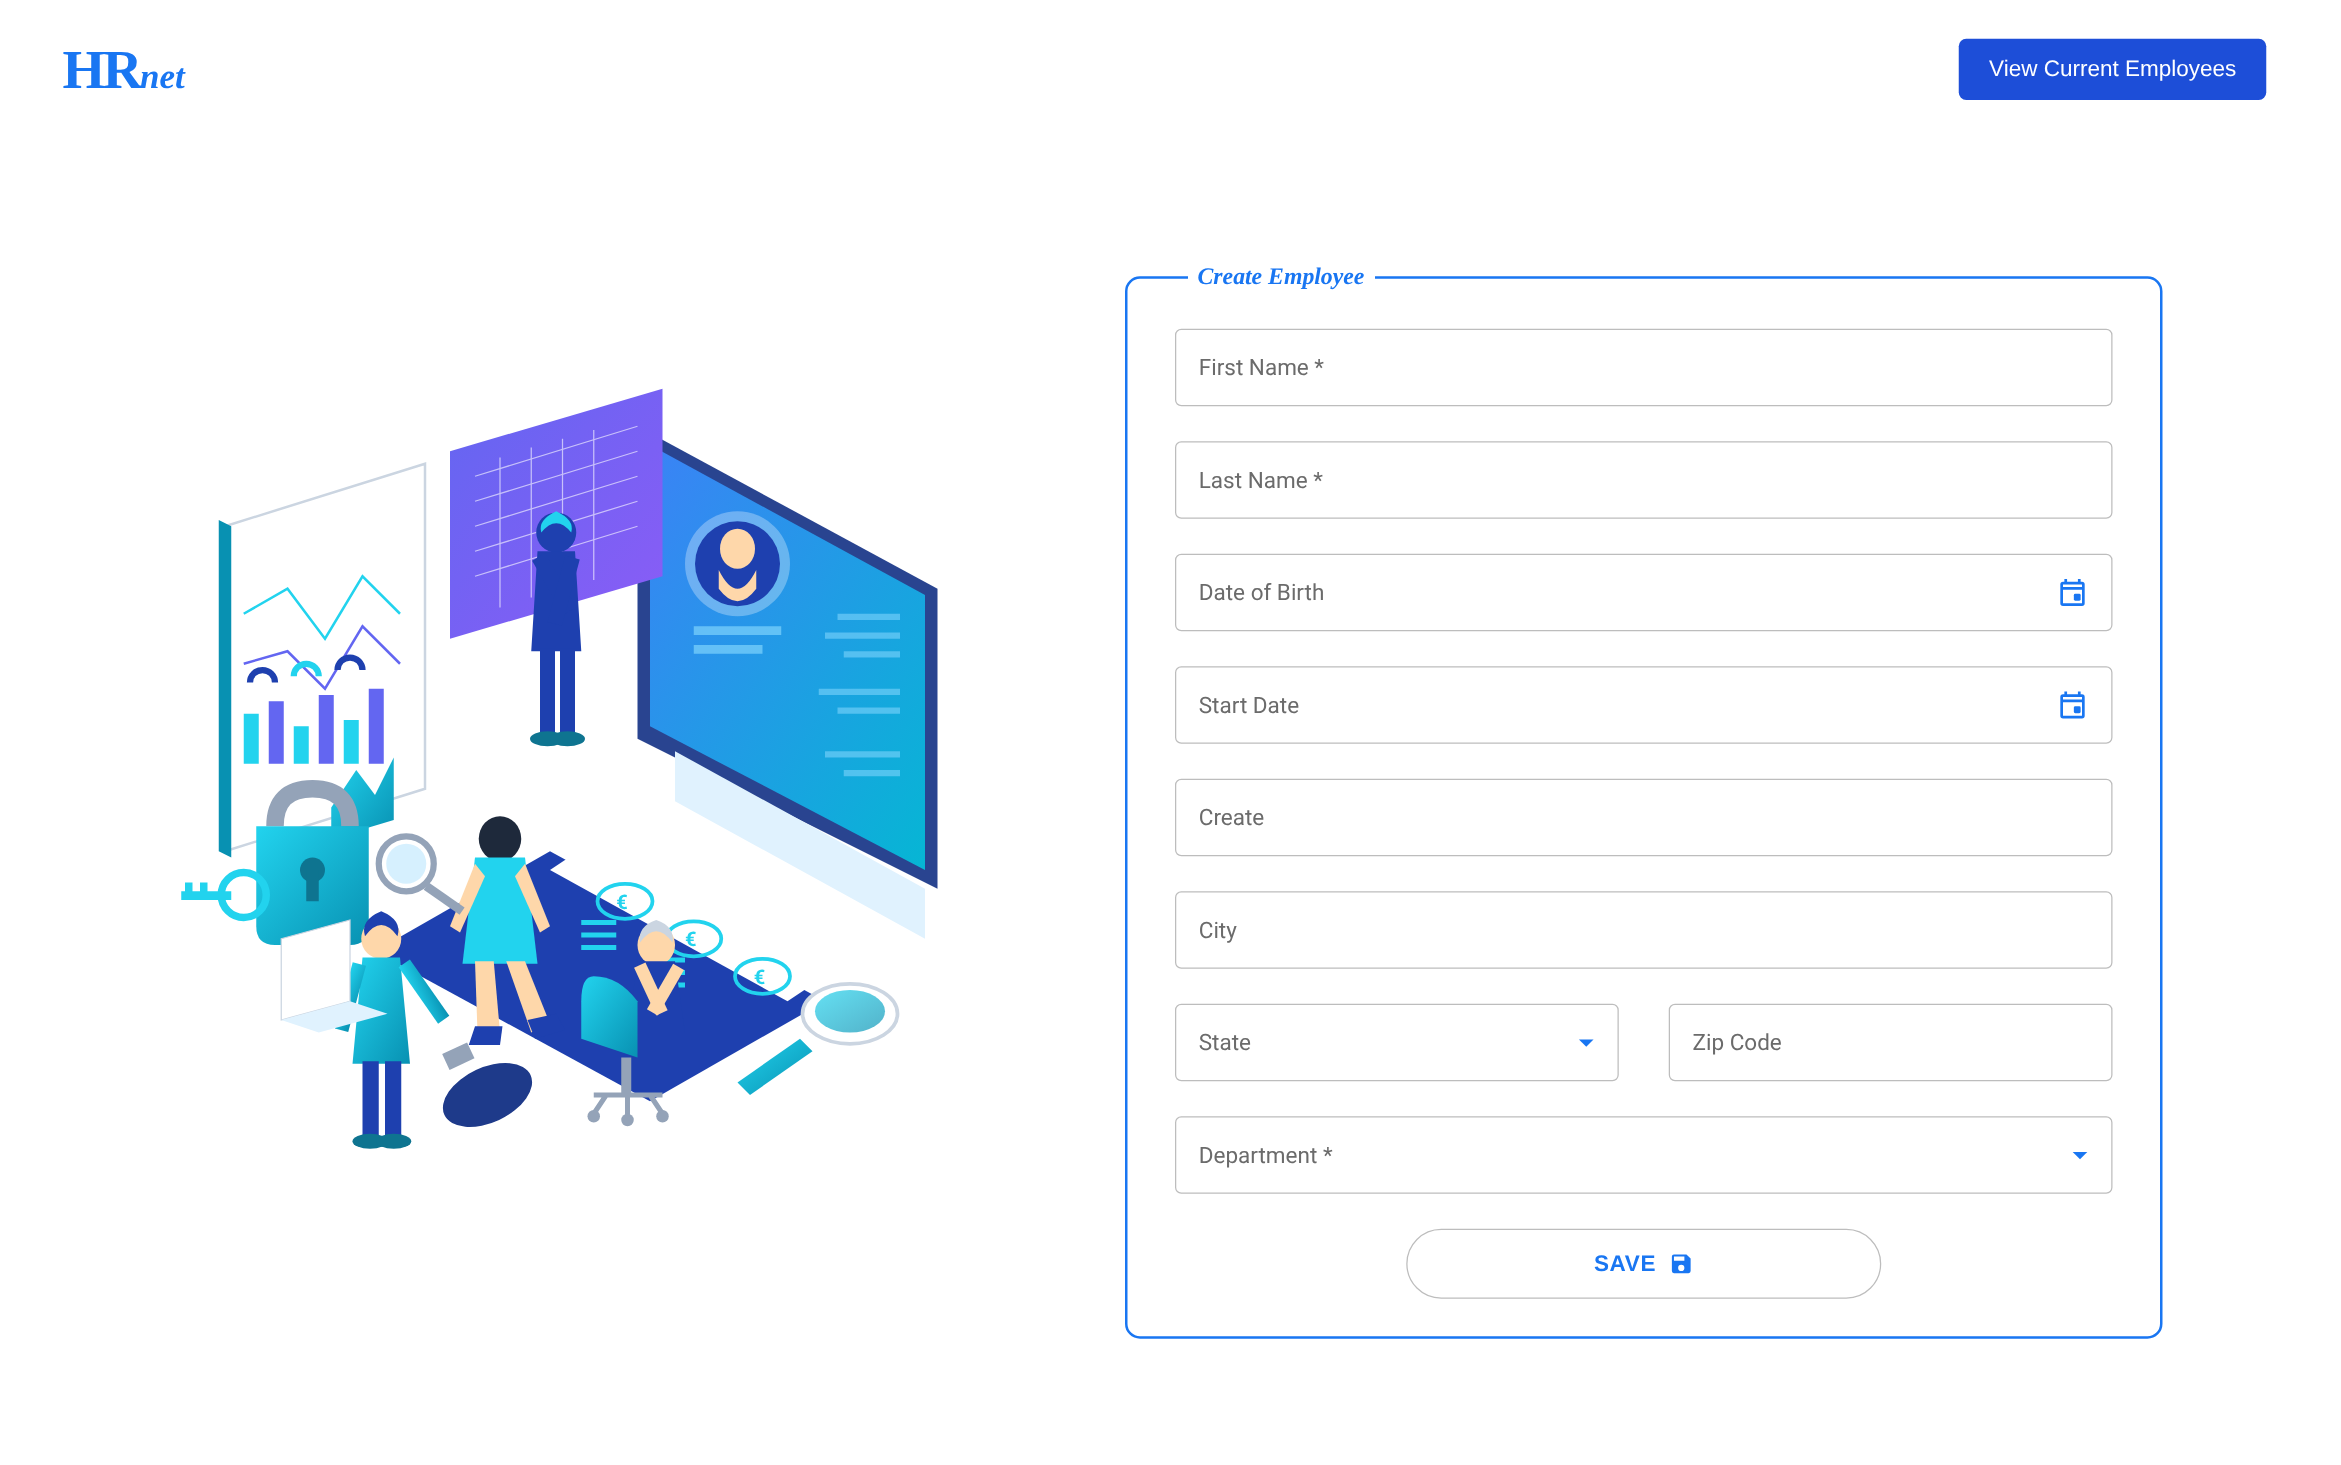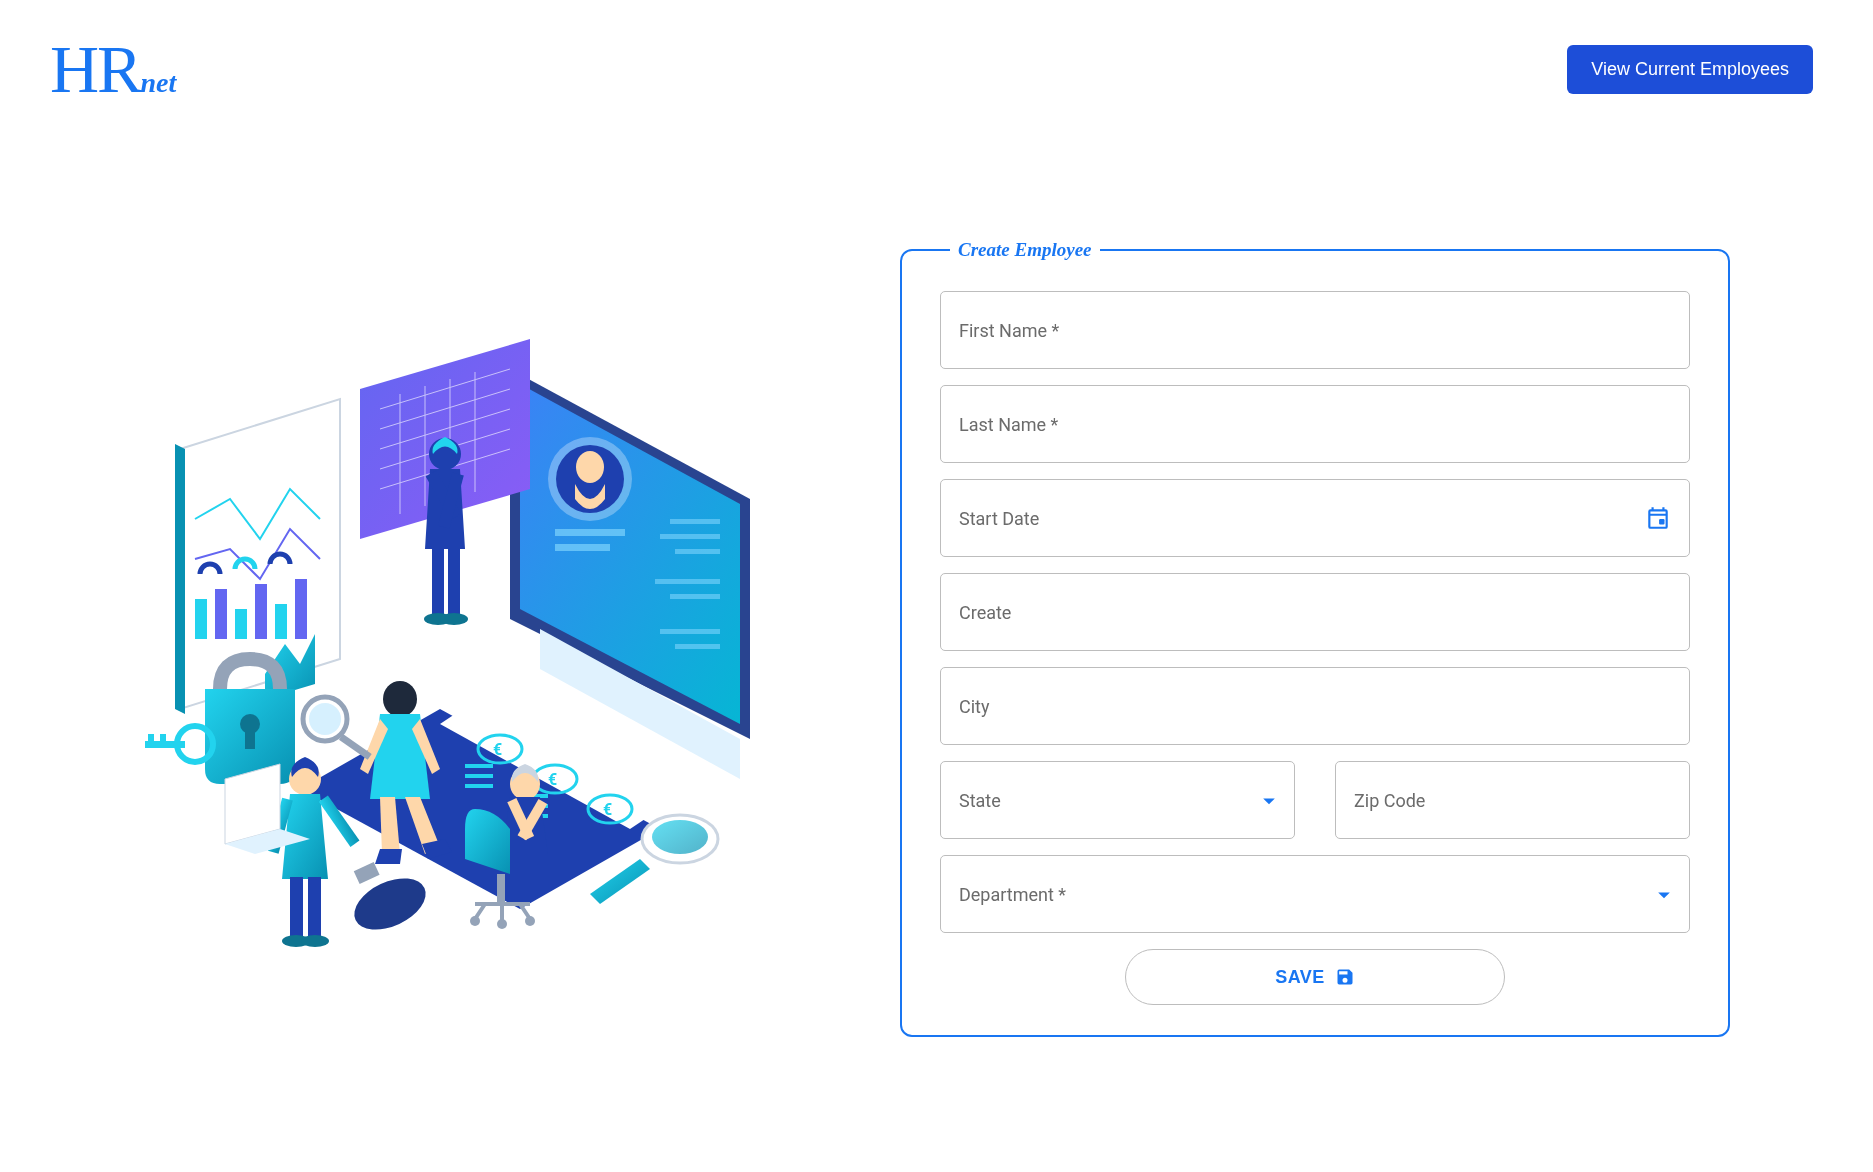--- a/index.html
+++ b/index.html
@@ -20,24 +20,24 @@
       align-items: center;
       padding: 30px 60px 30px 50px;
     }
     .logo {
       display: flex;
       align-items: baseline;
       font-weight: 900;
       font-family: Georgia, "Times New Roman", serif;
     }
     .logo-hr {
-      font-size: 68px;
+      font-size: 44px;
       color: #1976f2;
       letter-spacing: -2px;
-      font-weight: 400;
+      font-weight: 700;
     }
     .logo-net {
       font-size: 28px;
       color: #1976f2;
       font-weight: bold;
       margin-left: 0;
       font-style: italic;
     }
     .view-employees-btn {
       background: #1d4ed8;
@@ -73,27 +73,27 @@
       font-family: Georgia, "Times New Roman", serif;
       font-style: italic;
       font-weight: bold;
       color: #1976f2;
       font-size: 19px;
       padding: 0 8px;
       margin-left: 10px;
     }
     .form-field {
       width: 100%;
-      height: 78px;
+      height: 62px;
       border: 1px solid #bdbdbd;
       border-radius: 5px;
       padding: 0 18px;
       font-size: 18px;
       color: #333;
-      margin-bottom: 16px;
+      margin-bottom: 28px;
       background: #fff;
       display: flex;
       align-items: center;
       position: relative;
     }
     .form-field input {
       border: none;
       outline: none;
       width: 100%;
       font-size: 18px;
@@ -327,20 +327,30 @@
       <div class="form-field">
         <span class="placeholder-label">First Name *</span>
         <input type="text" style="">
       </div>
 
       <div class="form-field">
         <span class="placeholder-label">Last Name *</span>
         <input type="text" style="">
       </div>
 
+      <div class="form-field">
+        <span class="placeholder-label">Date of Birth</span>
+        <input type="text" style="">
+        <span class="date-icon">
+          <svg viewBox="0 0 24 24" fill="#1976f2">
+              <path d="M19 4h-1V2h-2v2H8V2H6v2H5a2 2 0 0 0-2 2v14a2 2 0 0 0 2 2h14a2 2 0 0 0 2-2V6a2 2 0 0 0-2-2zm0 16H5V10h14v10zm0-12H5V6h14v2z"></path>
+              <rect x="13" y="13" width="5" height="5" rx="1"></rect>
+            </svg>
+        </span>
+      </div>
 
       <div class="form-field">
         <span class="placeholder-label">Start Date</span>
         <input type="text" style="">
         <span class="date-icon">
           <svg viewBox="0 0 24 24" fill="#1976f2">
               <path d="M19 4h-1V2h-2v2H8V2H6v2H5a2 2 0 0 0-2 2v14a2 2 0 0 0 2 2h14a2 2 0 0 0 2-2V6a2 2 0 0 0-2-2zm0 16H5V10h14v10zm0-12H5V6h14v2z"></path>
               <rect x="13" y="13" width="5" height="5" rx="1"></rect>
             </svg>
         </span>

